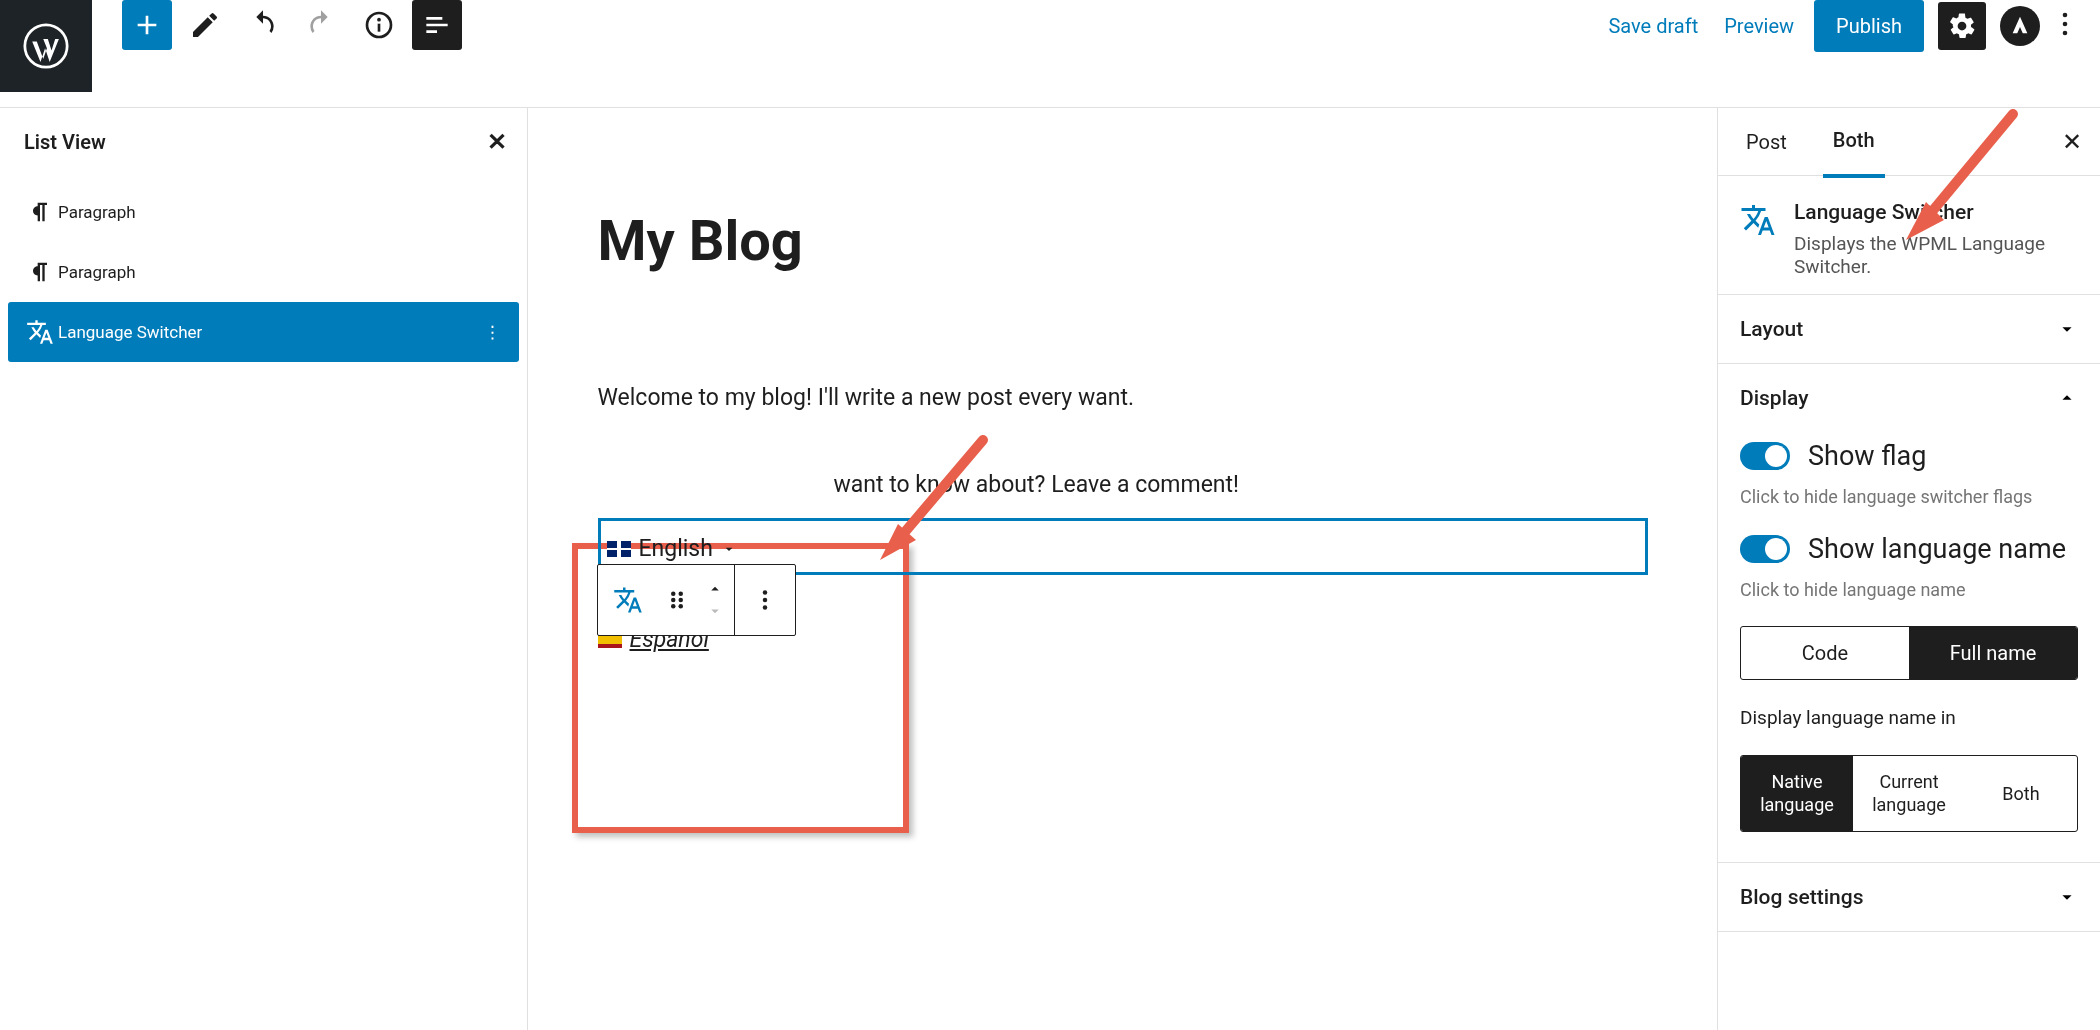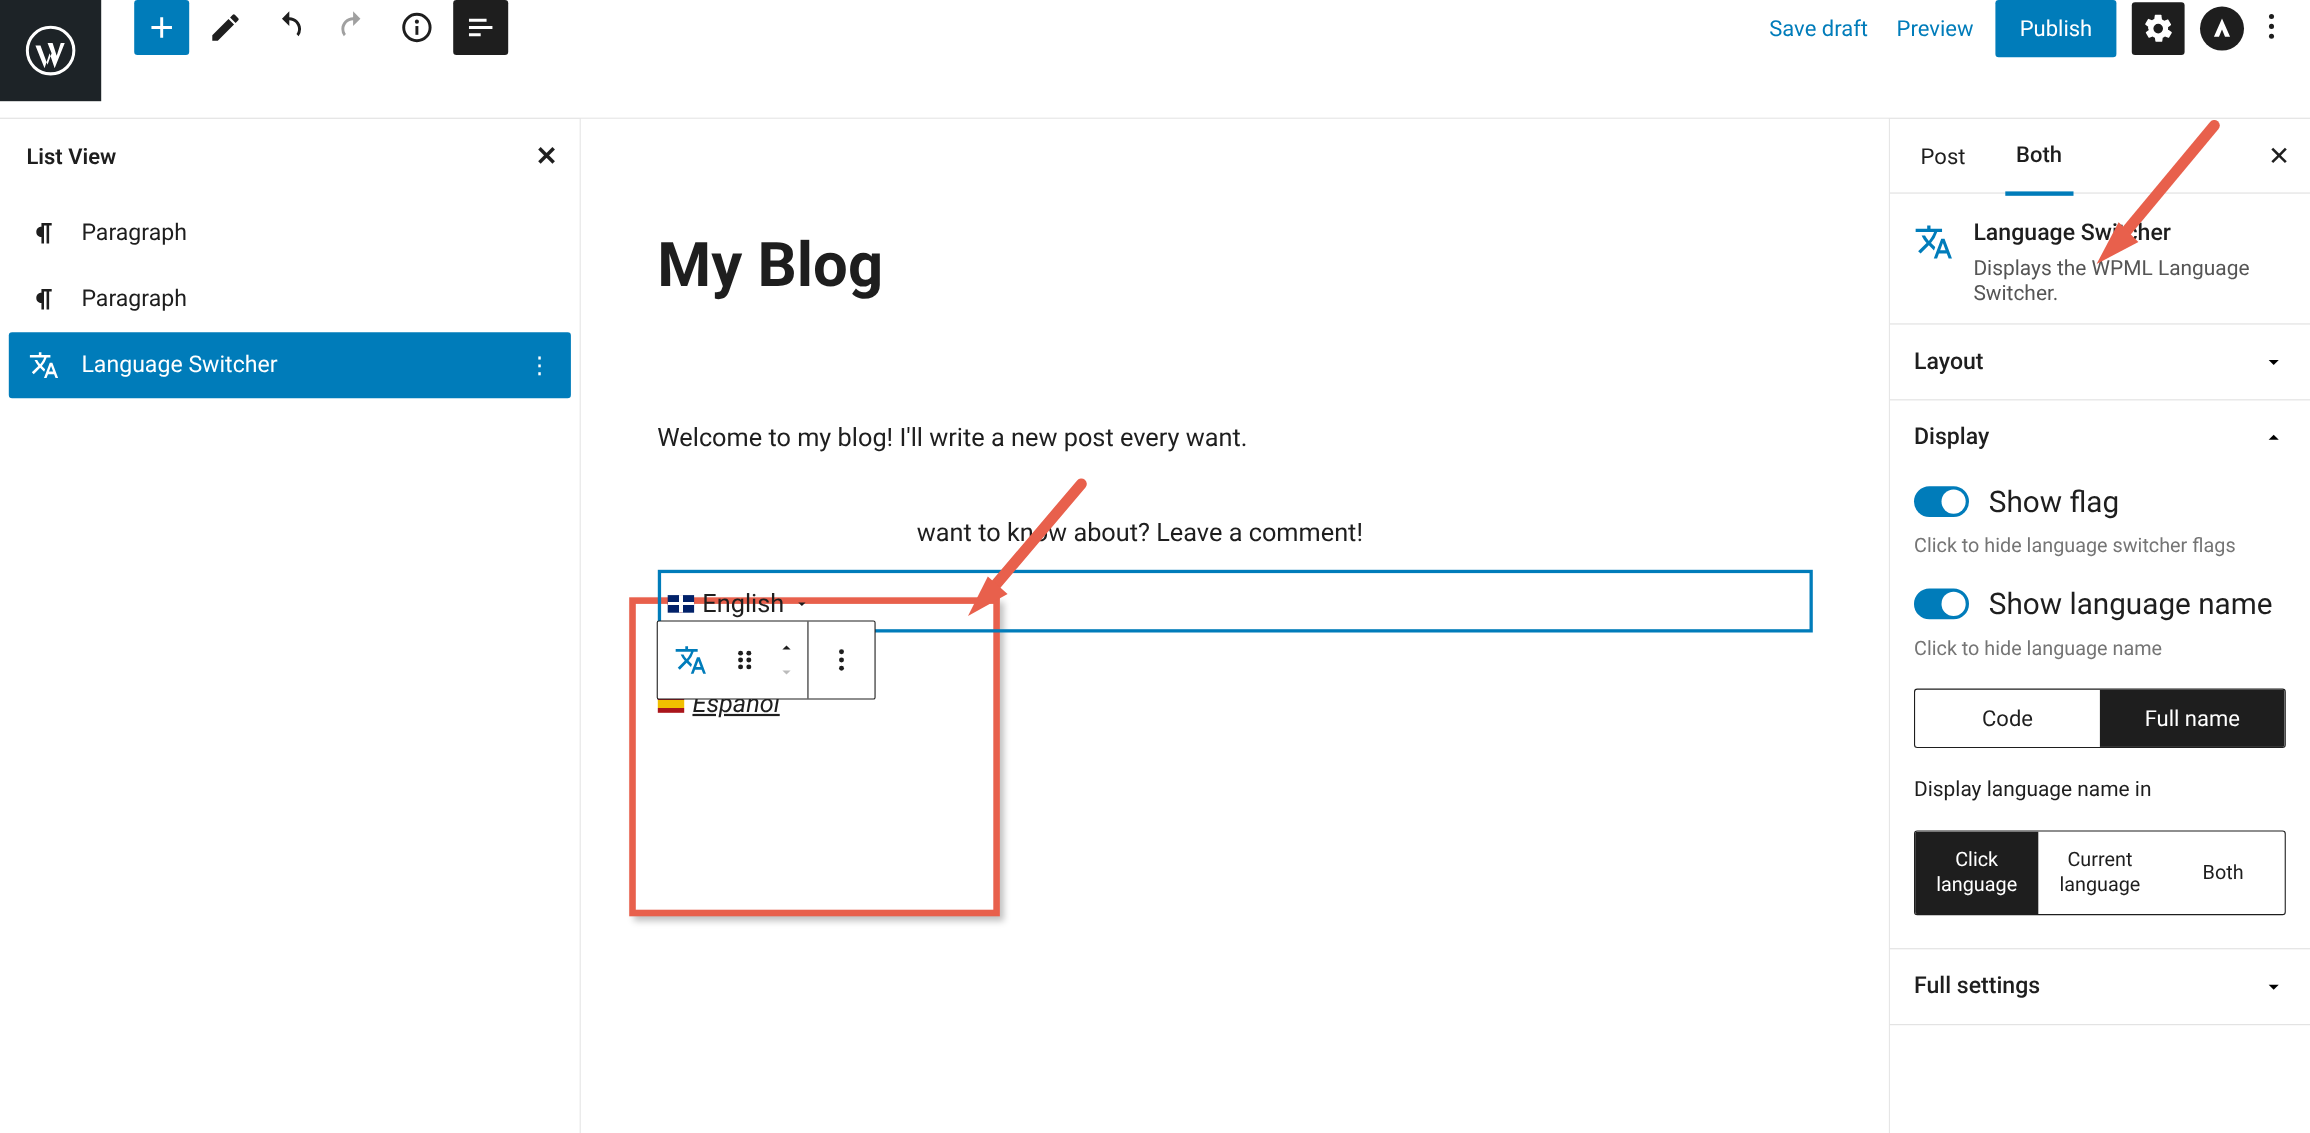--- a/index.html
+++ b/index.html
@@ -28,21 +28,21 @@
   .tb-right .more { padding: 0 8px; }
 
   
   .main { display: flex; height: calc(100% - 92px); }
 
   
   .listview { width: 528px; border-right: 1px solid #e0e0e0; display:flex; flex-direction:column; }
   .lv-head { display:flex; align-items:center; justify-content:space-between; padding: 20px 20px 20px 24px; font-weight:600; font-size:20px;}
   .lv-head .close { cursor:pointer; font-size:24px;}
   .lv-items { padding: 6px 8px; }
-  .lv-item { display:flex; align-items:center; gap: 20px; padding: 16px 18px; border-radius: 3px; font-size: 21px; cursor:pointer;}
+  .lv-item { display:flex; align-items:center; gap: 4px; padding: 16px 18px; border-radius: 3px; font-size: 17px; cursor:pointer;}
   .lv-item svg { width: 28px; height: 28px; fill:#1e1e1e;}
   .lv-item.active { background:#007cba; color:#fff; position:relative;}
   .lv-item.active svg { fill:#fff;}
   .lv-item .more { margin-left:auto; color:#fff; display:none;}
   .lv-item.active .more { display:block;}
 
   
   .canvas { flex:1; background:#fff; display:flex; justify-content:center; overflow:auto; position:relative;}
   .page { width: 1090px; margin: 20px 0; background:#fff; padding: 80px 20px 60px 20px; position:relative;}
   h1.title { font-size: 56px; font-weight:700; color:#1e1e1e; margin-bottom: 110px;}
@@ -326,29 +326,29 @@
         <div class="hint">Click to hide language name</div>
 
         <div class="btn-group">
           <div class="b">Code</div>
           <div class="b active">Full name</div>
         </div>
 
         <div class="sub-label">Display language name in</div>
 
         <div class="btn-group three">
-          <div class="b active">Click language</div>
+          <div class="b active">Native language</div>
           <div class="b">Current language</div>
           <div class="b" style="display:flex;align-items:center;justify-content:center;">Both</div>
         </div>
       </div>
     </div>
 
     <div class="sb-section">
       <div class="sb-sec-head">
-        <span>Full settings</span>
+        <span>Blog settings</span>
         <svg class="chev" viewBox="0 0 24 24">
             <path d="M7 10l5 5 5-5z"></path>
           </svg>
       </div>
     </div>
   </div>
 </div>
 
 </body></html>

